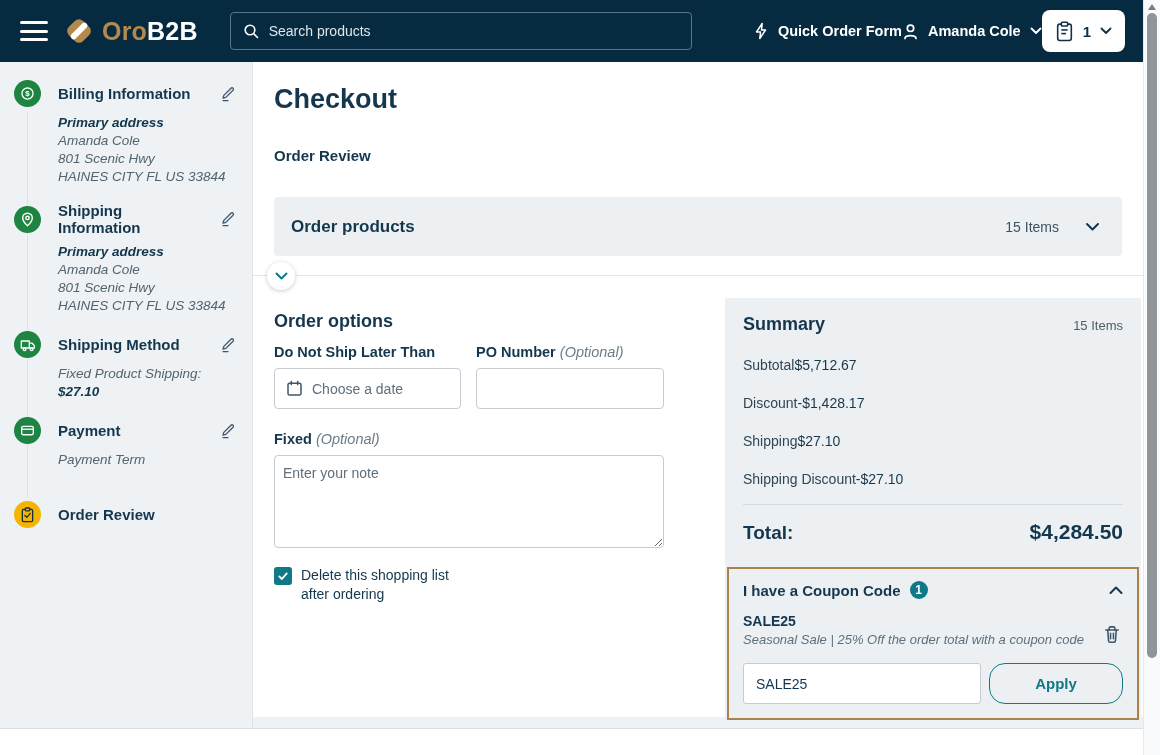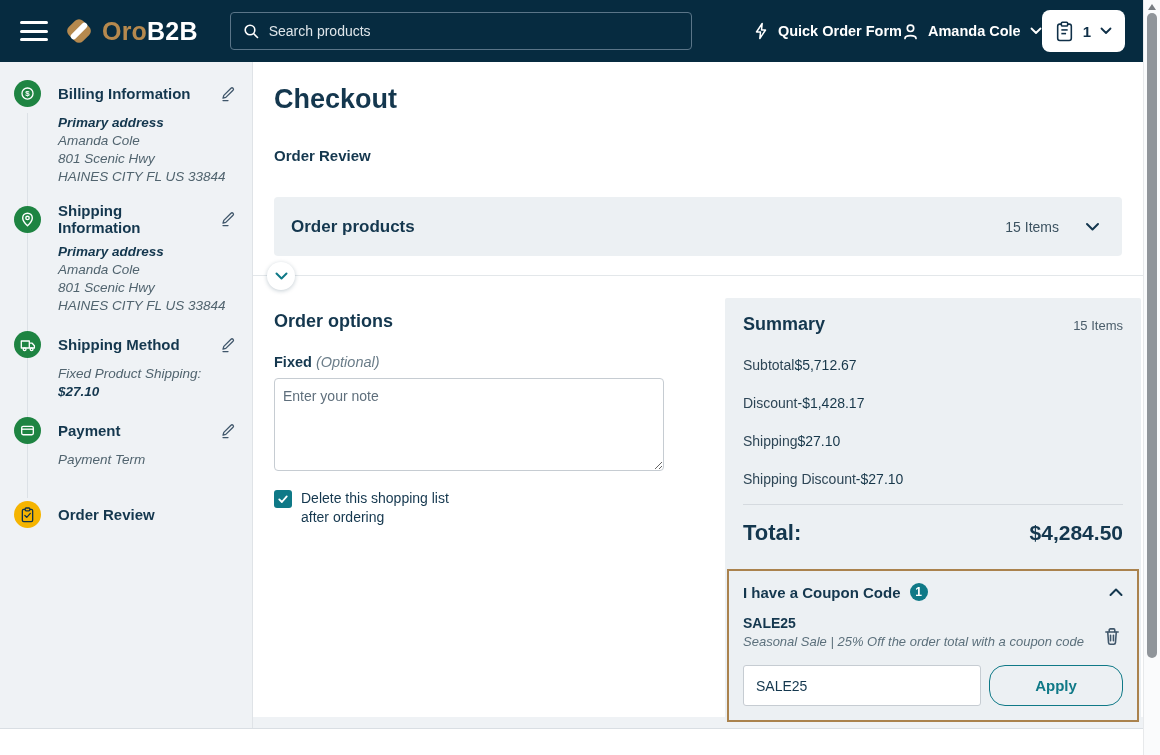--- a/index.html
+++ b/index.html
@@ -79,21 +79,21 @@
   .summary-panel { background:#ecf0f3; border-radius:2px; padding:16px 18px 0 18px; }
   .sum-head { display:flex; align-items:baseline; }
   .sum-head .t { font-size:18px; font-weight:700; }
   .sum-head .c { margin-left:auto; font-size:13px; color:#4a5d6a; }
   .srow { display:flex; justify-content:flex-start; margin-top:22px; font-size:14px; }
   .srow:first-of-type { margin-top:15px; }
   .srow .l { color:#2e4656; }
   .srow .v { color:#17374a; }
   .sum-hr { border:none; border-top:1px solid #d5dadf; margin:17px 0 15px 0; }
   .total-row { display:flex; justify-content:space-between; align-items:baseline; padding-bottom:4px; }
-  .total-row .l { font-size:22px; font-weight:700; }
+  .total-row .l { font-size:19px; font-weight:700; }
   .total-row .v { font-size:21px; font-weight:700; }
 
   .coupon-box { margin:19px -16px 0 -16px; border:2px solid #aa824d; padding:12px 14px 14px 14px; }
   .coupon-head { display:flex; align-items:center; gap:9px; cursor:pointer; }
   .coupon-head .t { font-size:15px; font-weight:700; }
   .badge-count { width:18px; height:18px; border-radius:50%; background:#0f7987; color:#fff; font-size:12px; font-weight:700; display:flex; align-items:center; justify-content:center; }
   .coupon-head .chev { margin-left:auto; color:#14374e; display:flex; }
   .applied-row { display:flex; margin-top:14px; }
   .applied-info { flex:1; }
   .applied-code { font-size:14px; font-weight:700; }
@@ -316,20 +316,39 @@
           <svg width="13" height="9" viewBox="0 0 13 9" fill="none" stroke="currentColor" stroke-width="2" stroke-linecap="round" stroke-linejoin="round">
             <polyline points="1.5,1.5 6.5,6.5 11.5,1.5"></polyline>
           </svg>
         </button>
       </div>
 
       <div class="columns">
 
         <div class="col-left">
           <h2 class="h2">Order options</h2>
+          <div class="fields-row">
+            <div class="field">
+              <label>Do Not Ship Later Than</label>
+              <div class="date-field">
+                <span class="cal">
+                  <svg width="17" height="17" viewBox="0 0 17 17" fill="none" stroke="currentColor" stroke-width="1.5" stroke-linecap="round">
+                    <rect x="2" y="3.2" width="13" height="11.8" rx="1.6"></rect>
+                    <line x1="5.3" y1="1.4" x2="5.3" y2="4.4"></line>
+                      <line x1="11.7" y1="1.4" x2="11.7" y2="4.4"></line>
+                  </svg>
+                </span>
+                <span class="ph">Choose a date</span>
+              </div>
+            </div>
+            <div class="field">
+              <label><span>PO Number</span> <span class="optional">(Optional)</span></label>
+              <input type="text" class="text-input" style="">
+            </div>
+          </div>
 
           <label class="notes-label"><span>Fixed</span> <span class="optional">(Optional)</span></label>
           <textarea class="notes" placeholder="Enter your note" style=""></textarea>
 
           <div class="check-row">
             <span class="checkbox">
               <svg width="12" height="12" viewBox="0 0 16 16" fill="none" stroke="#fff" stroke-width="2.4" stroke-linecap="round" stroke-linejoin="round">
                 <polyline points="3,8.5 6.5,12 13,4.5"></polyline>
               </svg>
             </span>

